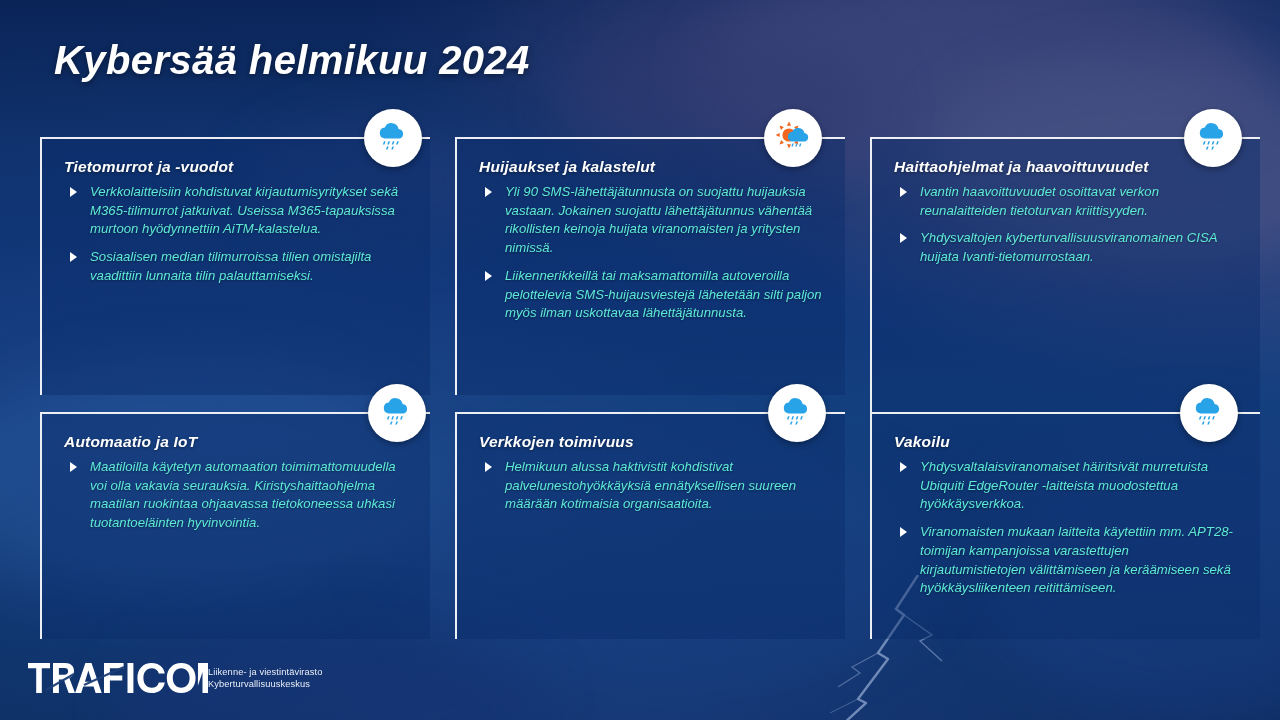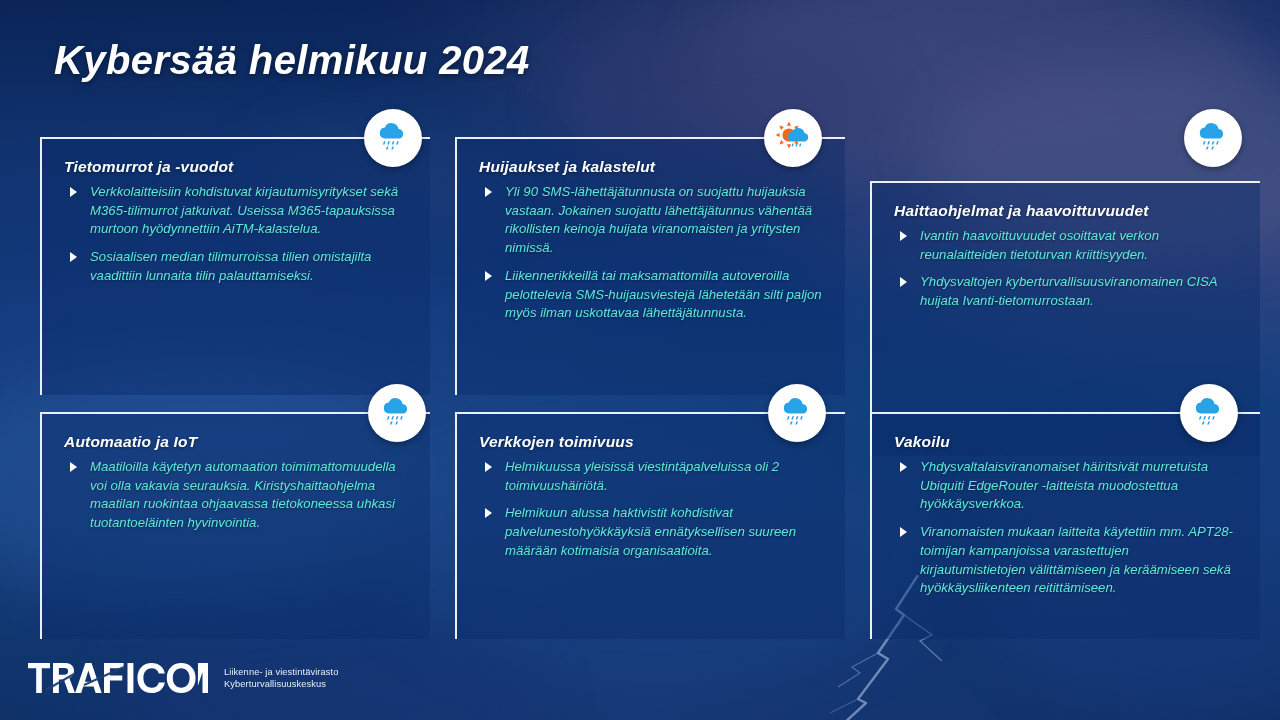--- a/index.html
+++ b/index.html
@@ -120,40 +120,40 @@
     display: flex;
     align-items: center;
     justify-content: center;
     box-shadow: 0 2px 6px rgba(0,0,0,0.35);
   }
   .badge svg { width: 40px; height: 40px; display: block; }
 
   
   #card-1 { left: 40px;  top: 137px; width: 390px; height: 258px; }
   #card-2 { left: 455px; top: 137px; width: 390px; height: 258px; }
-  #card-3 { left: 870px; top: 137px; width: 390px; height: 275px; margin-top: 44px; }
+  #card-3 { left: 870px; top: 137px; width: 390px; height: 275px; }
   #card-4 { left: 40px;  top: 412px; width: 390px; height: 227px; }
   #card-5 { left: 455px; top: 412px; width: 390px; height: 227px; }
   #card-6 { left: 870px; top: 412px; width: 390px; height: 227px; }
 
   #badge-1 { left: 364px;  top: 109px; }
   #badge-2 { left: 764px;  top: 109px; }
   #badge-3 { left: 1184px; top: 109px; }
   #badge-4 { left: 368px;  top: 384px; }
   #badge-5 { left: 768px;  top: 384px; }
   #badge-6 { left: 1180px; top: 384px; }
 
   
   .logo-wrap {
     position: absolute;
     left: 28px;
     top: 663px;
     display: flex;
     align-items: center;
-    gap: 16px;
+    gap: 0;
   }
   .logo-mark svg { display: block; height: 30px; }
   .logo-sub {
     color: #e8eef8;
     font-size: 9.3px;
     line-height: 1.32;
     letter-spacing: 0.1px;
   }
 </style>
 </head>
@@ -217,21 +217,20 @@
     <ul class="bullets">
       <li><span class="tri"></span><span>Maatiloilla käytetyn automaation toimimattomuudella voi olla vakavia seurauksia. Kiristyshaittaohjelma maatilan ruokintaa ohjaavassa tietokoneessa uhkasi tuotantoeläinten hyvinvointia.</span></li>
     </ul>
   </div>
 </div>
 
 <div class="card" id="card-5">
   <div class="inner">
     <div class="card-title">Verkkojen toimivuus</div>
     <ul class="bullets">
-      <li><span class="tri"></span><span>Helmikuussa yleisissä viestintäpalveluissa oli 2 toimivuushäiriötä.</span></li>
       <li><span class="tri"></span><span>Helmikuun alussa haktivistit kohdistivat palvelunestohyökkäyksiä ennätyksellisen suureen määrään kotimaisia organisaatioita.</span></li>
     </ul>
   </div>
 </div>
 
 <div class="card" id="card-6">
   <div class="inner">
     <div class="card-title">Vakoilu</div>
     <ul class="bullets">
       <li><span class="tri"></span><span>Yhdysvaltalaisviranomaiset häiritsivät murretuista Ubiquiti EdgeRouter -laitteista muodostettua hyökkäysverkkoa.</span></li>

